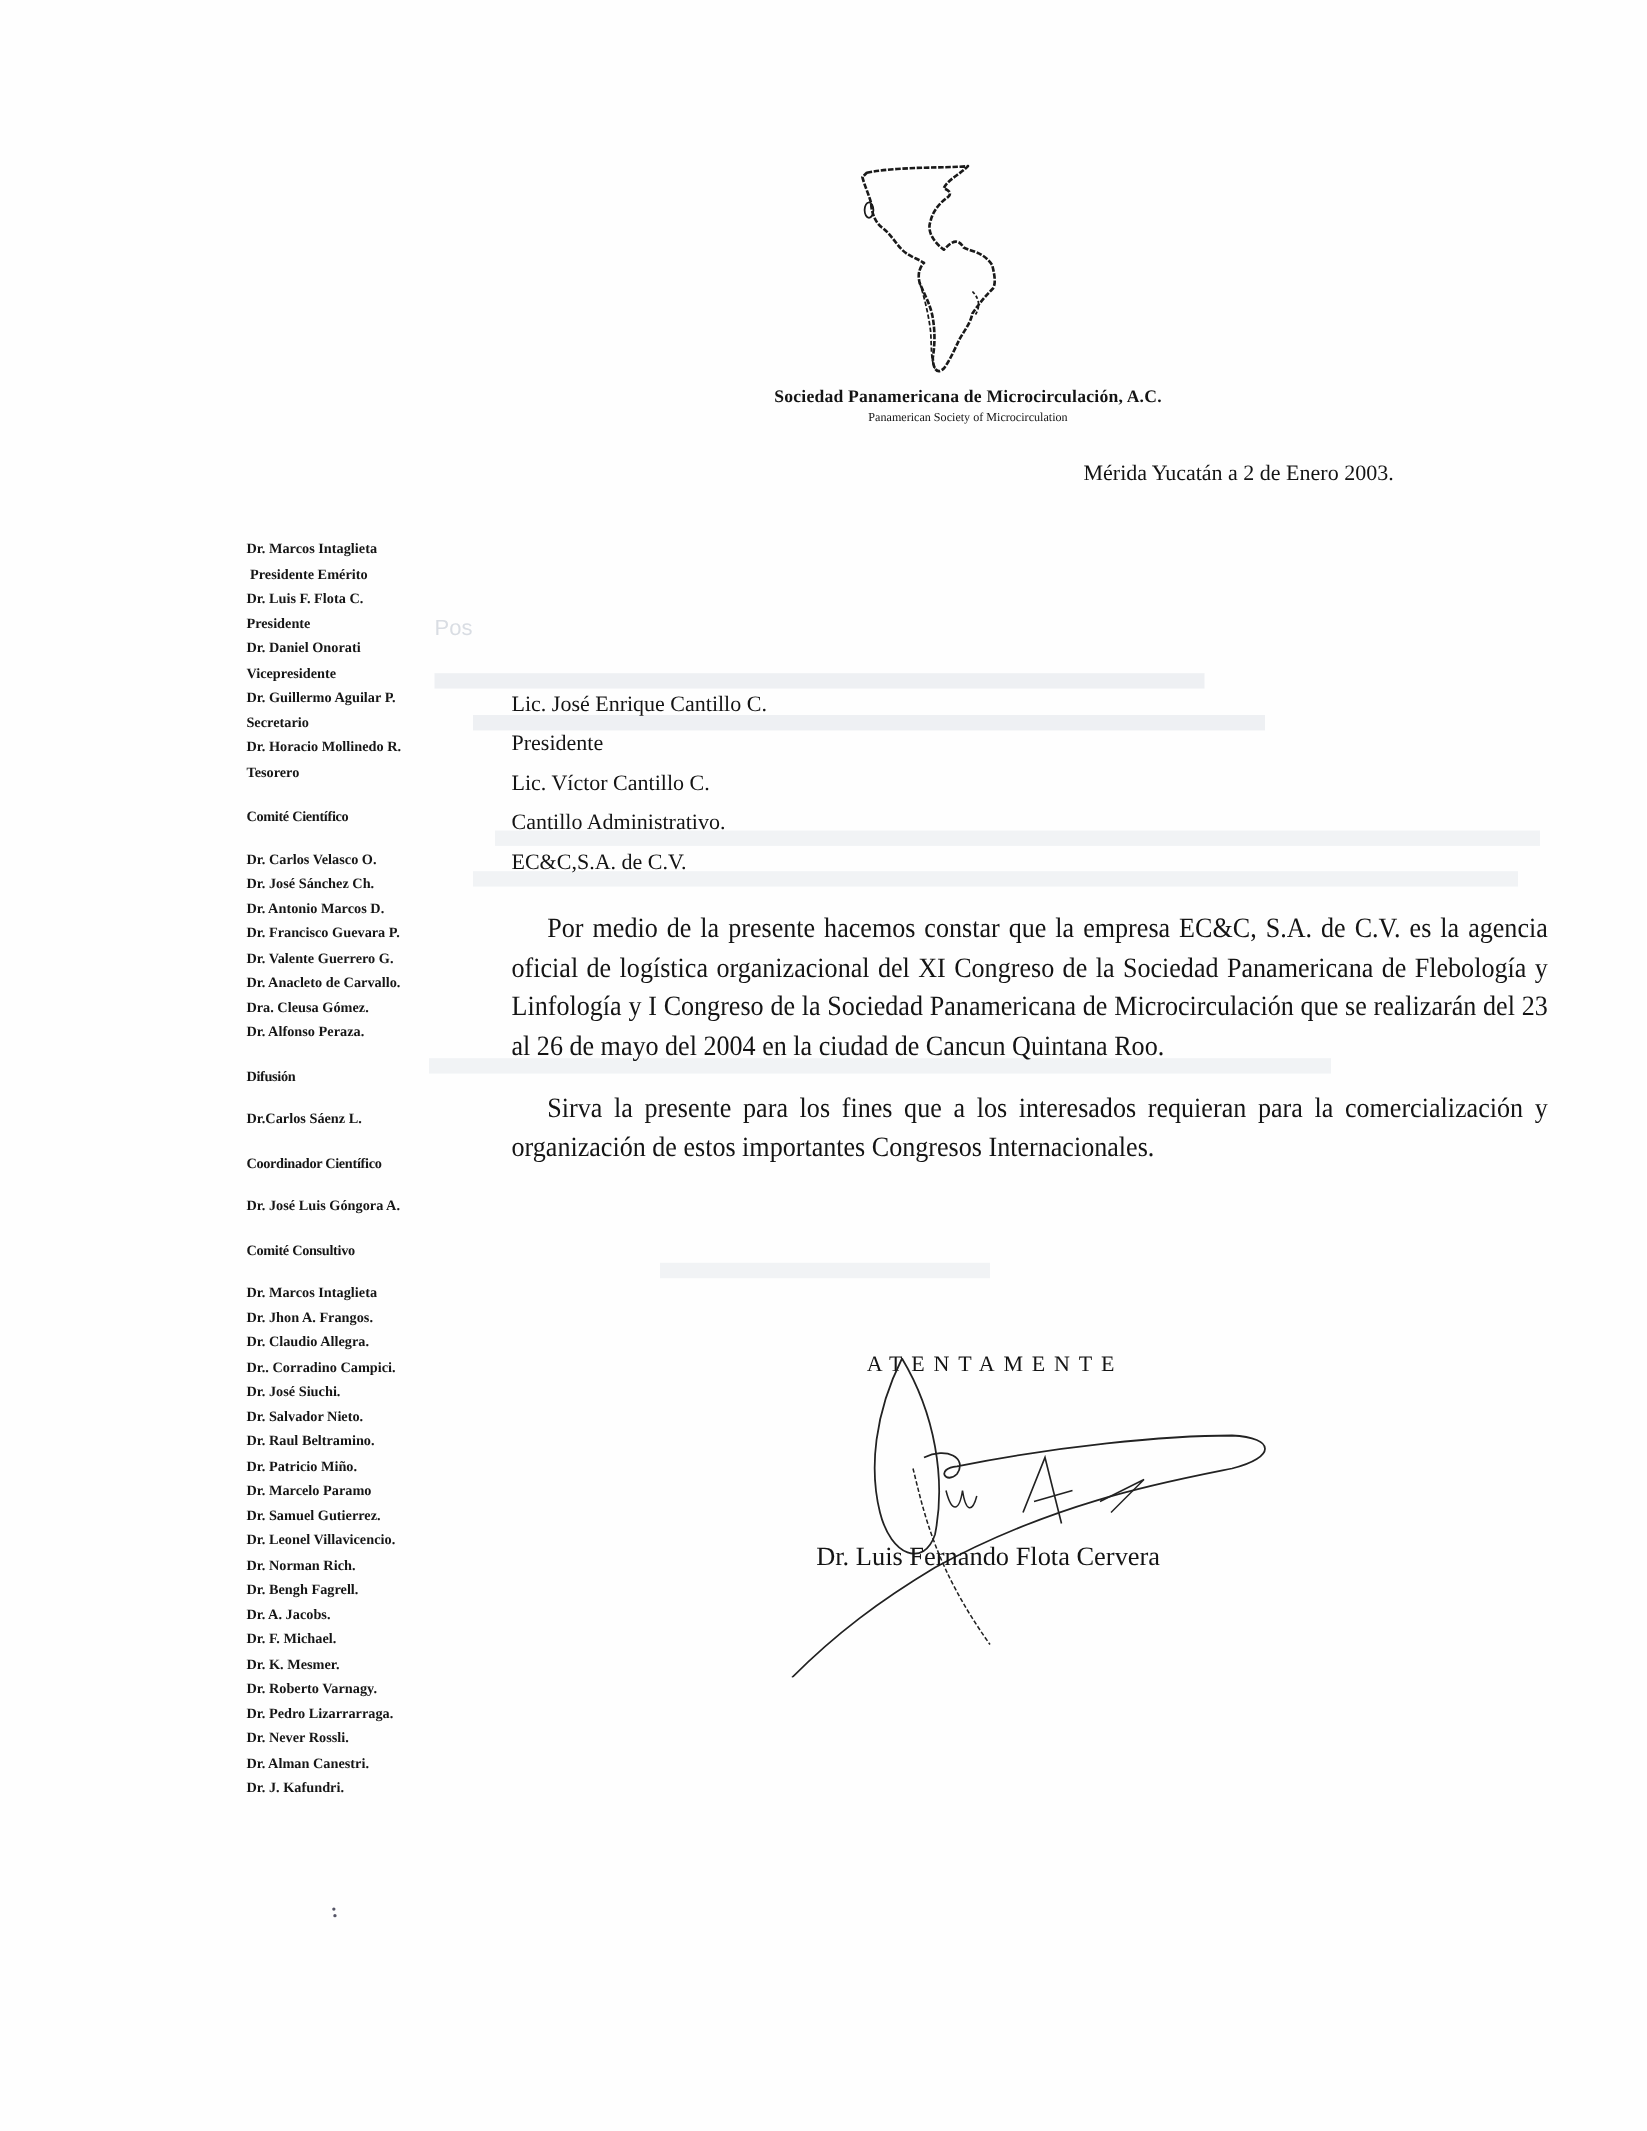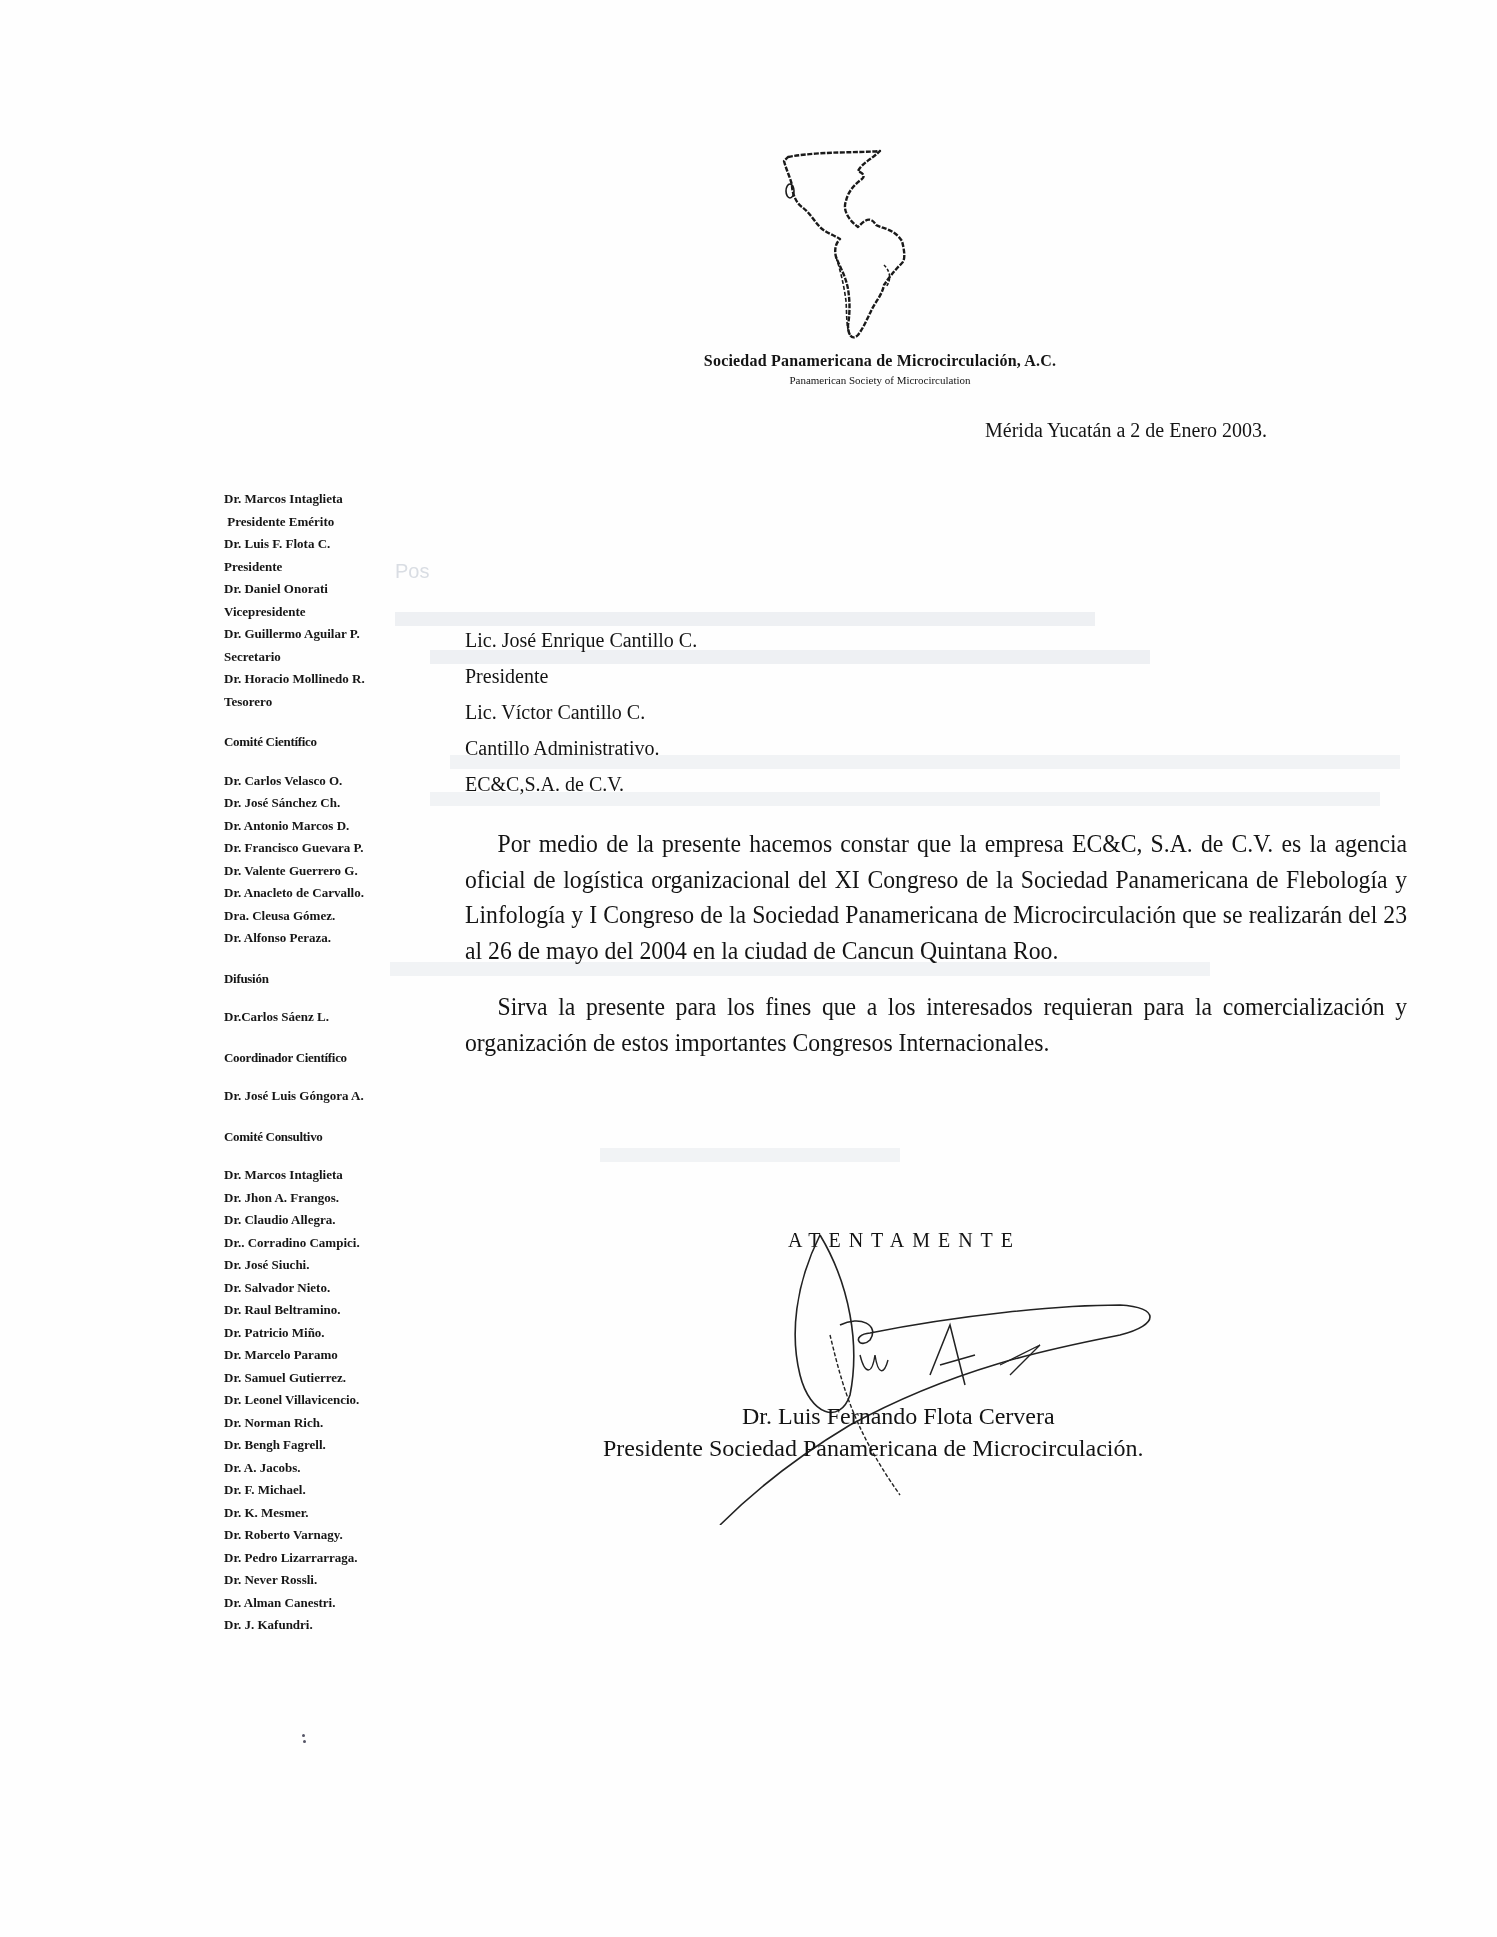--- a/index.html
+++ b/index.html
@@ -137,17 +137,16 @@
   <svg class="signature" viewBox="0 0 520 300">
     <path d="M120 10 C150 60 160 120 150 170 C140 200 110 190 100 150 C90 110 95 60 120 10" fill="none" stroke="#222" stroke-width="1.6"></path>
     <path d="M140 100 C160 90 180 100 170 115 C160 125 150 110 170 108 C260 90 360 80 420 80 C460 82 460 100 420 110 C360 122 260 140 150 200 C100 230 60 260 20 300" fill="none" stroke="#222" stroke-width="1.6"></path>
     <path d="M130 110 C140 150 150 200 200 270" fill="none" stroke="#222" stroke-width="1.4" stroke-dasharray="4 2"></path>
     <path d="M230 150 L250 100 L265 160 M240 140 L275 130" fill="none" stroke="#222" stroke-width="1.5"></path>
     <path d="M160 130 C165 150 172 150 175 130 C178 150 184 150 188 135" fill="none" stroke="#222" stroke-width="1.4"></path>
     <path d="M300 140 L340 120 L310 150" fill="none" stroke="#222" stroke-width="1.3"></path>
   </svg>
 
   <div class="signer-name">Dr. Luis Fernando Flota Cervera</div>
-  <div class="signer-title">Presidente Sociedad Panamericana de Microcirculación.</div>
 
   <div class="speck" style="left:302px;top:1734px;"></div>
   <div class="speck" style="left:303px;top:1740px;"></div>
 </div>
 
 </body></html>

